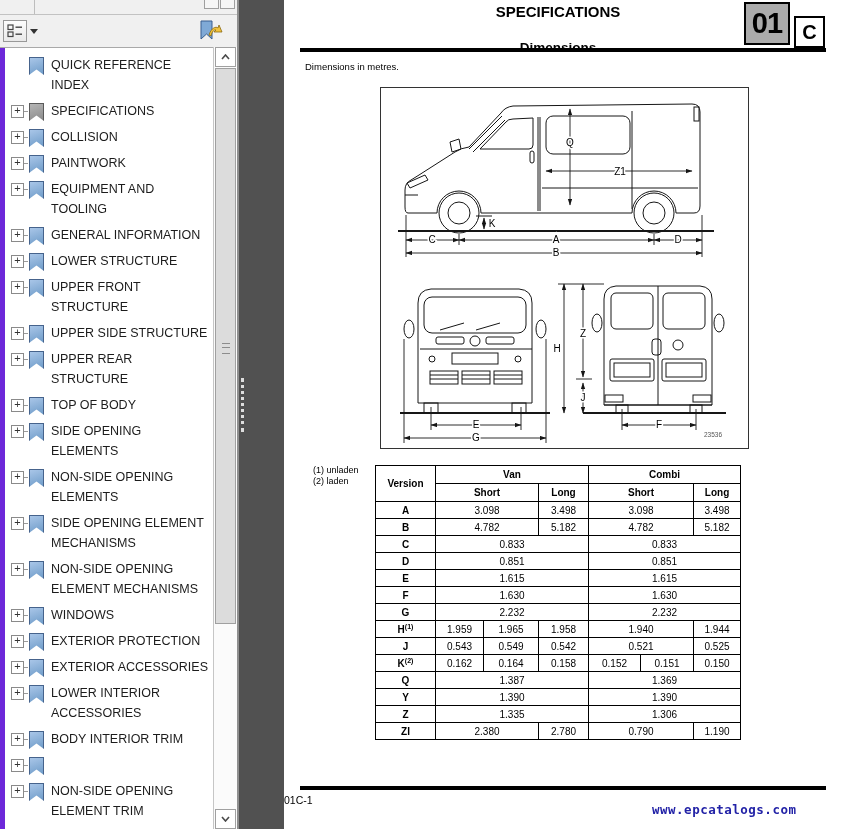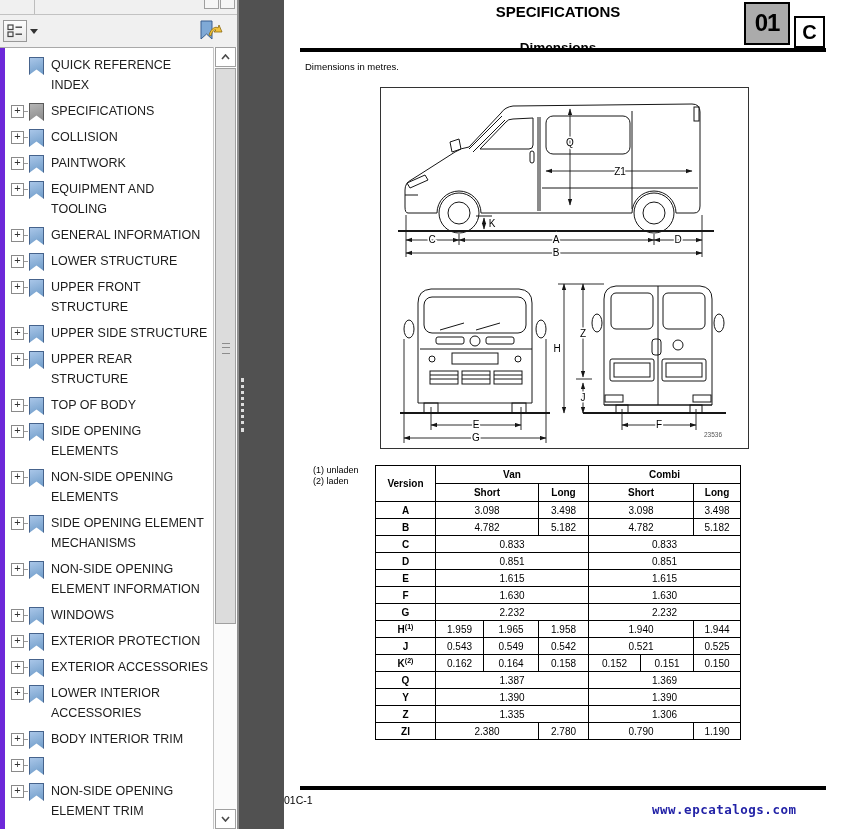--- a/index.html
+++ b/index.html
@@ -35,21 +35,21 @@
   .sb-grip{position:absolute;left:6px;top:274px;width:8px;height:9px;border-top:1px solid #8c8c8c;border-bottom:1px solid #8c8c8c;}
   .sb-grip::after{content:"";position:absolute;left:0;top:3px;width:8px;height:1px;background:#8c8c8c;}
   .chev{width:9px;height:6px;}
   .drag-dots{position:absolute;left:241px;top:378px;width:0;height:54px;border-left:3px dotted #dedede;}
 
   
   .page{position:absolute;left:284px;top:0;width:578px;height:829px;background:#fff;color:#000;}
   .page-header{position:absolute;left:0;top:3px;width:548px;text-align:center;}
   .ph-title{font-size:15px;font-weight:bold;}
   .ph-sub{font-size:13.5px;font-weight:bold;margin-top:20px;}
-  .chapter-box{position:absolute;left:460px;top:2px;width:46px;height:43px;background:#ababab;border:2.5px solid #000;box-sizing:border-box;font-size:24px;font-weight:bold;text-align:center;line-height:38px;letter-spacing:-1px;}
+  .chapter-box{position:absolute;left:460px;top:2px;width:46px;height:43px;background:#ababab;border:2.5px solid #000;box-sizing:border-box;font-size:29px;font-weight:bold;text-align:center;line-height:38px;letter-spacing:-1px;}
   .section-box{position:absolute;left:510px;top:16px;width:31px;height:32px;background:#fff;border:2px solid #000;box-sizing:border-box;font-size:20px;font-weight:bold;text-align:center;line-height:28px;}
   .rule{position:absolute;left:16px;width:526px;height:3.5px;background:#000;}
   .rule-top{top:48px;}
   .rule-bottom{top:786px;}
   .dims-note{position:absolute;left:21px;top:61px;font-size:9.5px;}
   .fig-frame{position:absolute;left:96px;top:87px;width:369px;height:362px;}
   .legend{position:absolute;left:29px;top:465px;font-size:9px;line-height:11px;}
 
   table.dims{position:absolute;left:91px;top:465px;width:365px;border-collapse:collapse;table-layout:fixed;}
   table.dims td{border:1px solid #000;text-align:center;vertical-align:middle;font-size:10px;height:16px;padding:0 1px;overflow:hidden;white-space:nowrap;}
@@ -166,21 +166,21 @@
           <span class="bm-label">NON-SIDE OPENING ELEMENTS</span>
         </div>
         <div class="bm-item">
           <span class="bm-plus">+</span>
           <span class="bm-ico"></span>
           <span class="bm-label">SIDE OPENING ELEMENT MECHANISMS</span>
         </div>
         <div class="bm-item">
           <span class="bm-plus">+</span>
           <span class="bm-ico"></span>
-          <span class="bm-label">NON-SIDE OPENING ELEMENT INFORMATION</span>
+          <span class="bm-label">NON-SIDE OPENING ELEMENT MECHANISMS</span>
         </div>
         <div class="bm-item">
           <span class="bm-plus">+</span>
           <span class="bm-ico"></span>
           <span class="bm-label">WINDOWS</span>
         </div>
         <div class="bm-item">
           <span class="bm-plus">+</span>
           <span class="bm-ico"></span>
           <span class="bm-label">EXTERIOR PROTECTION</span>

